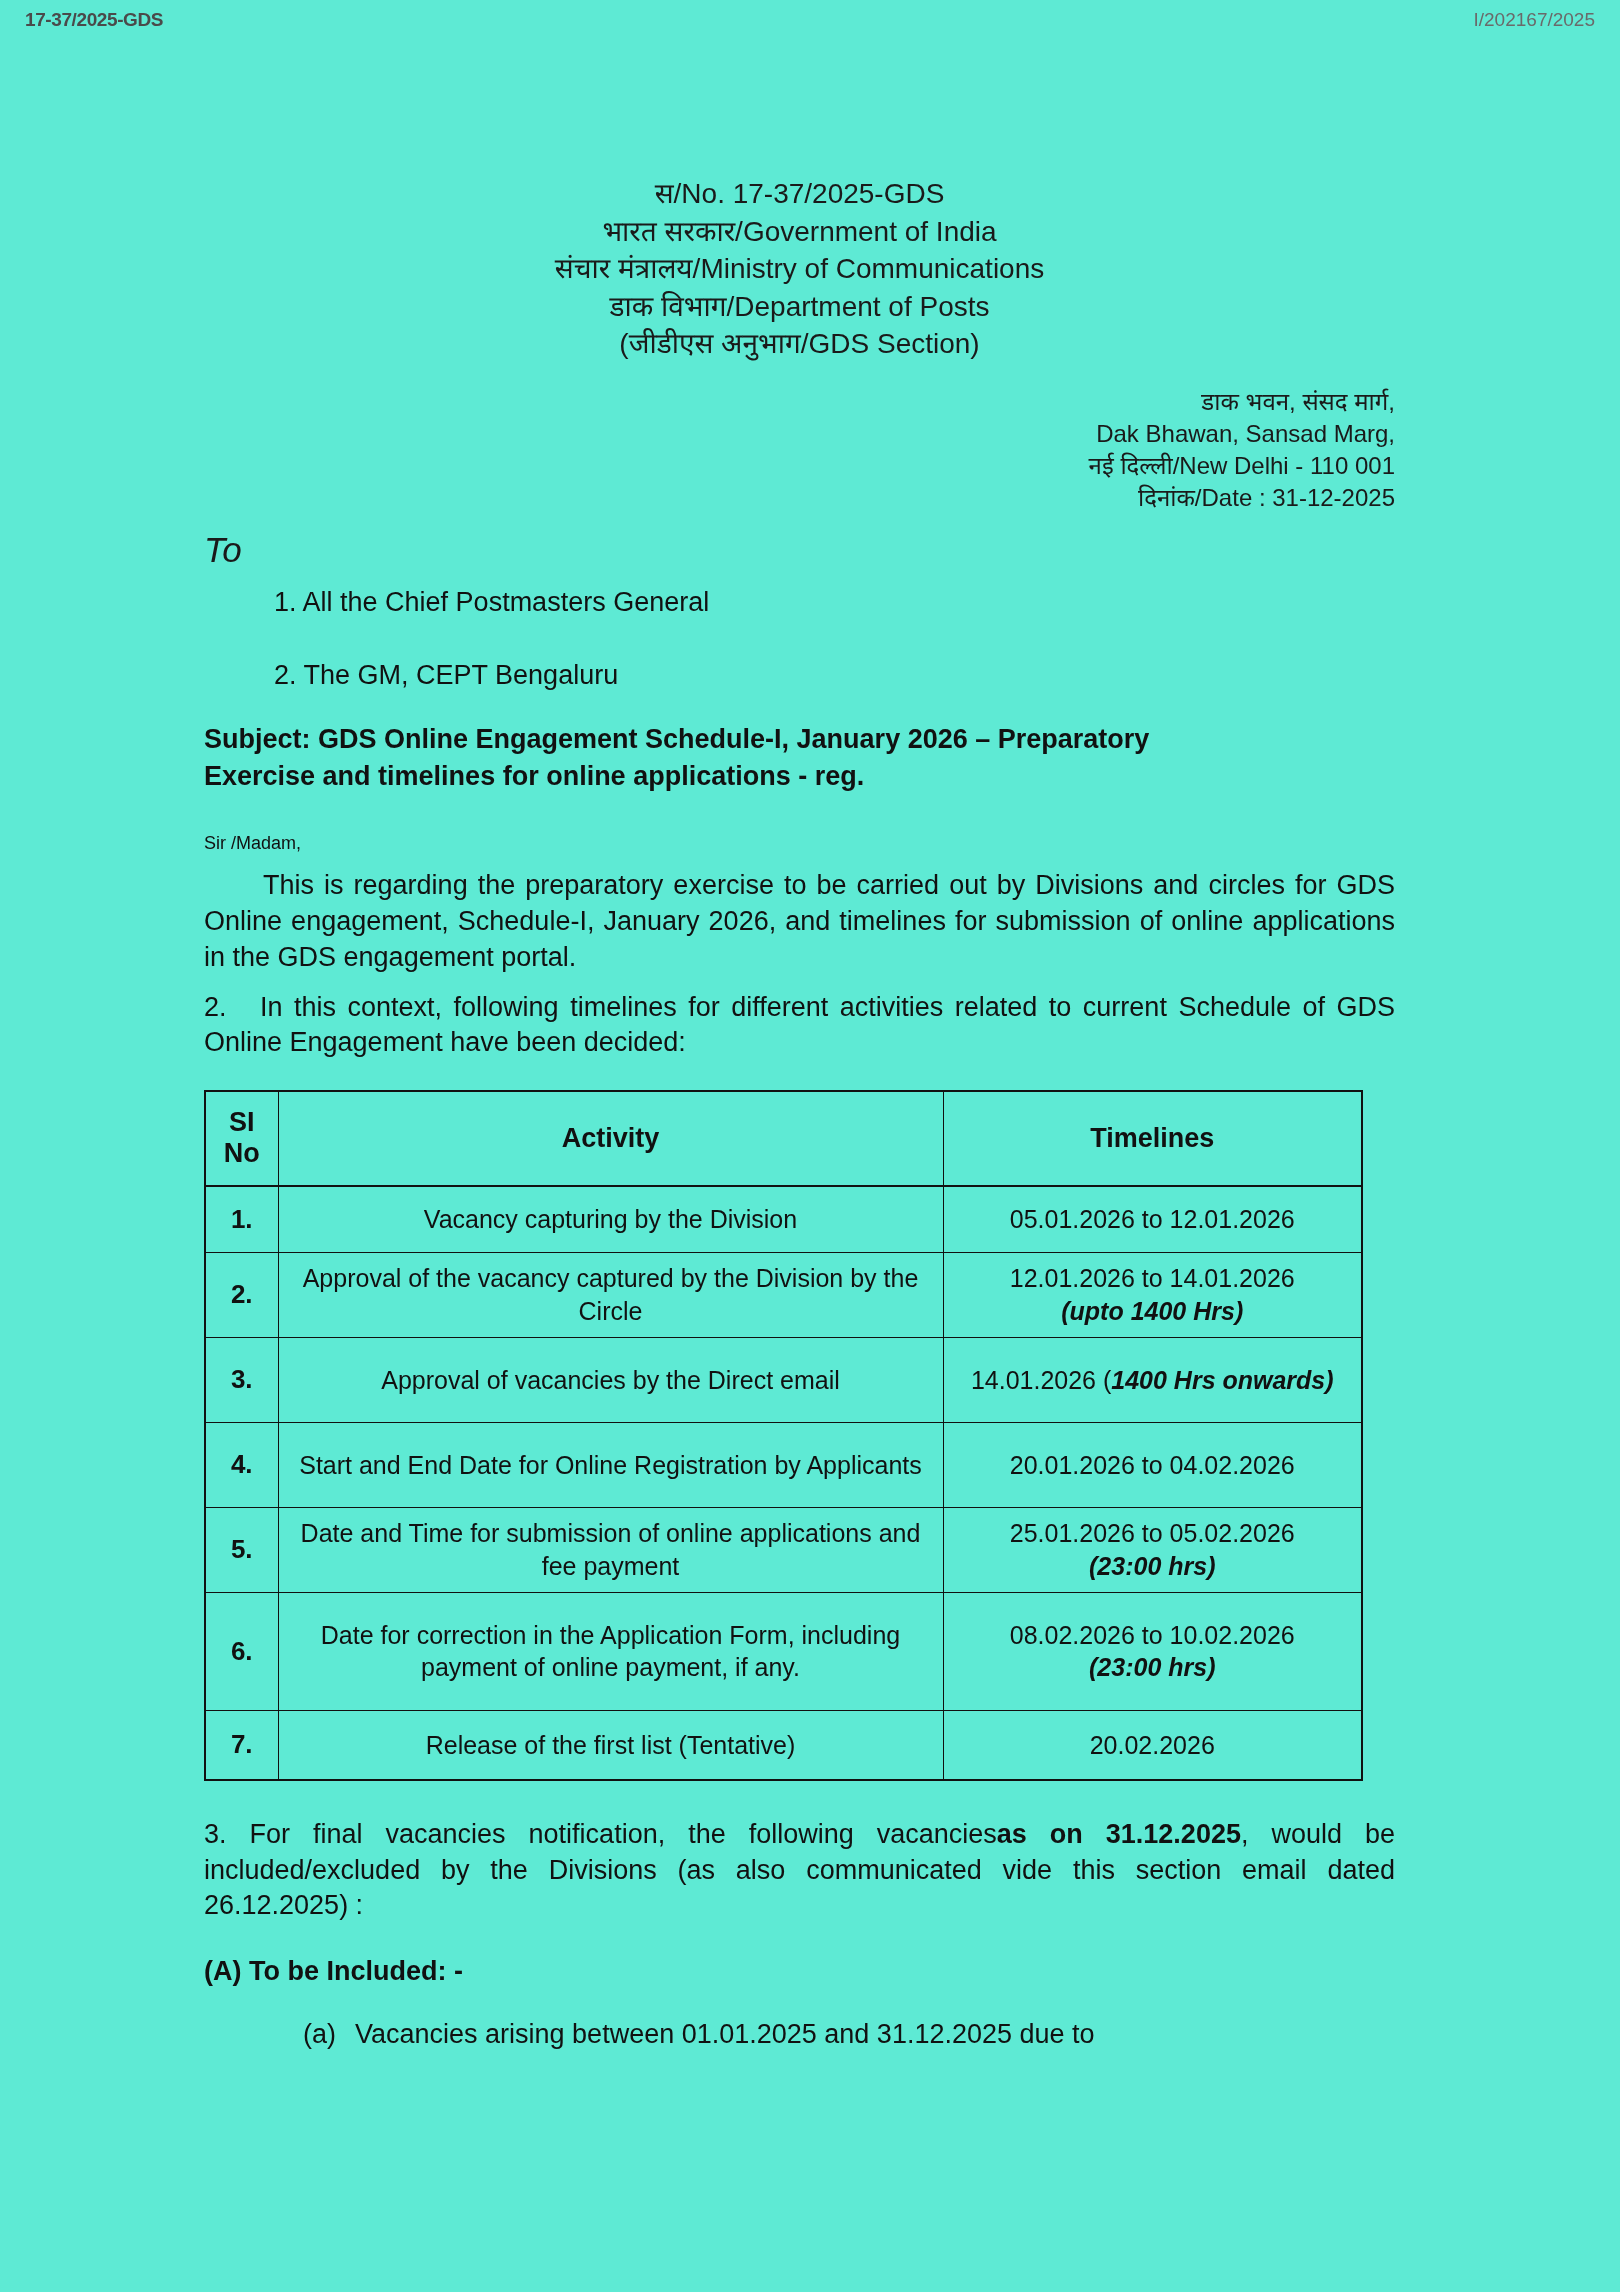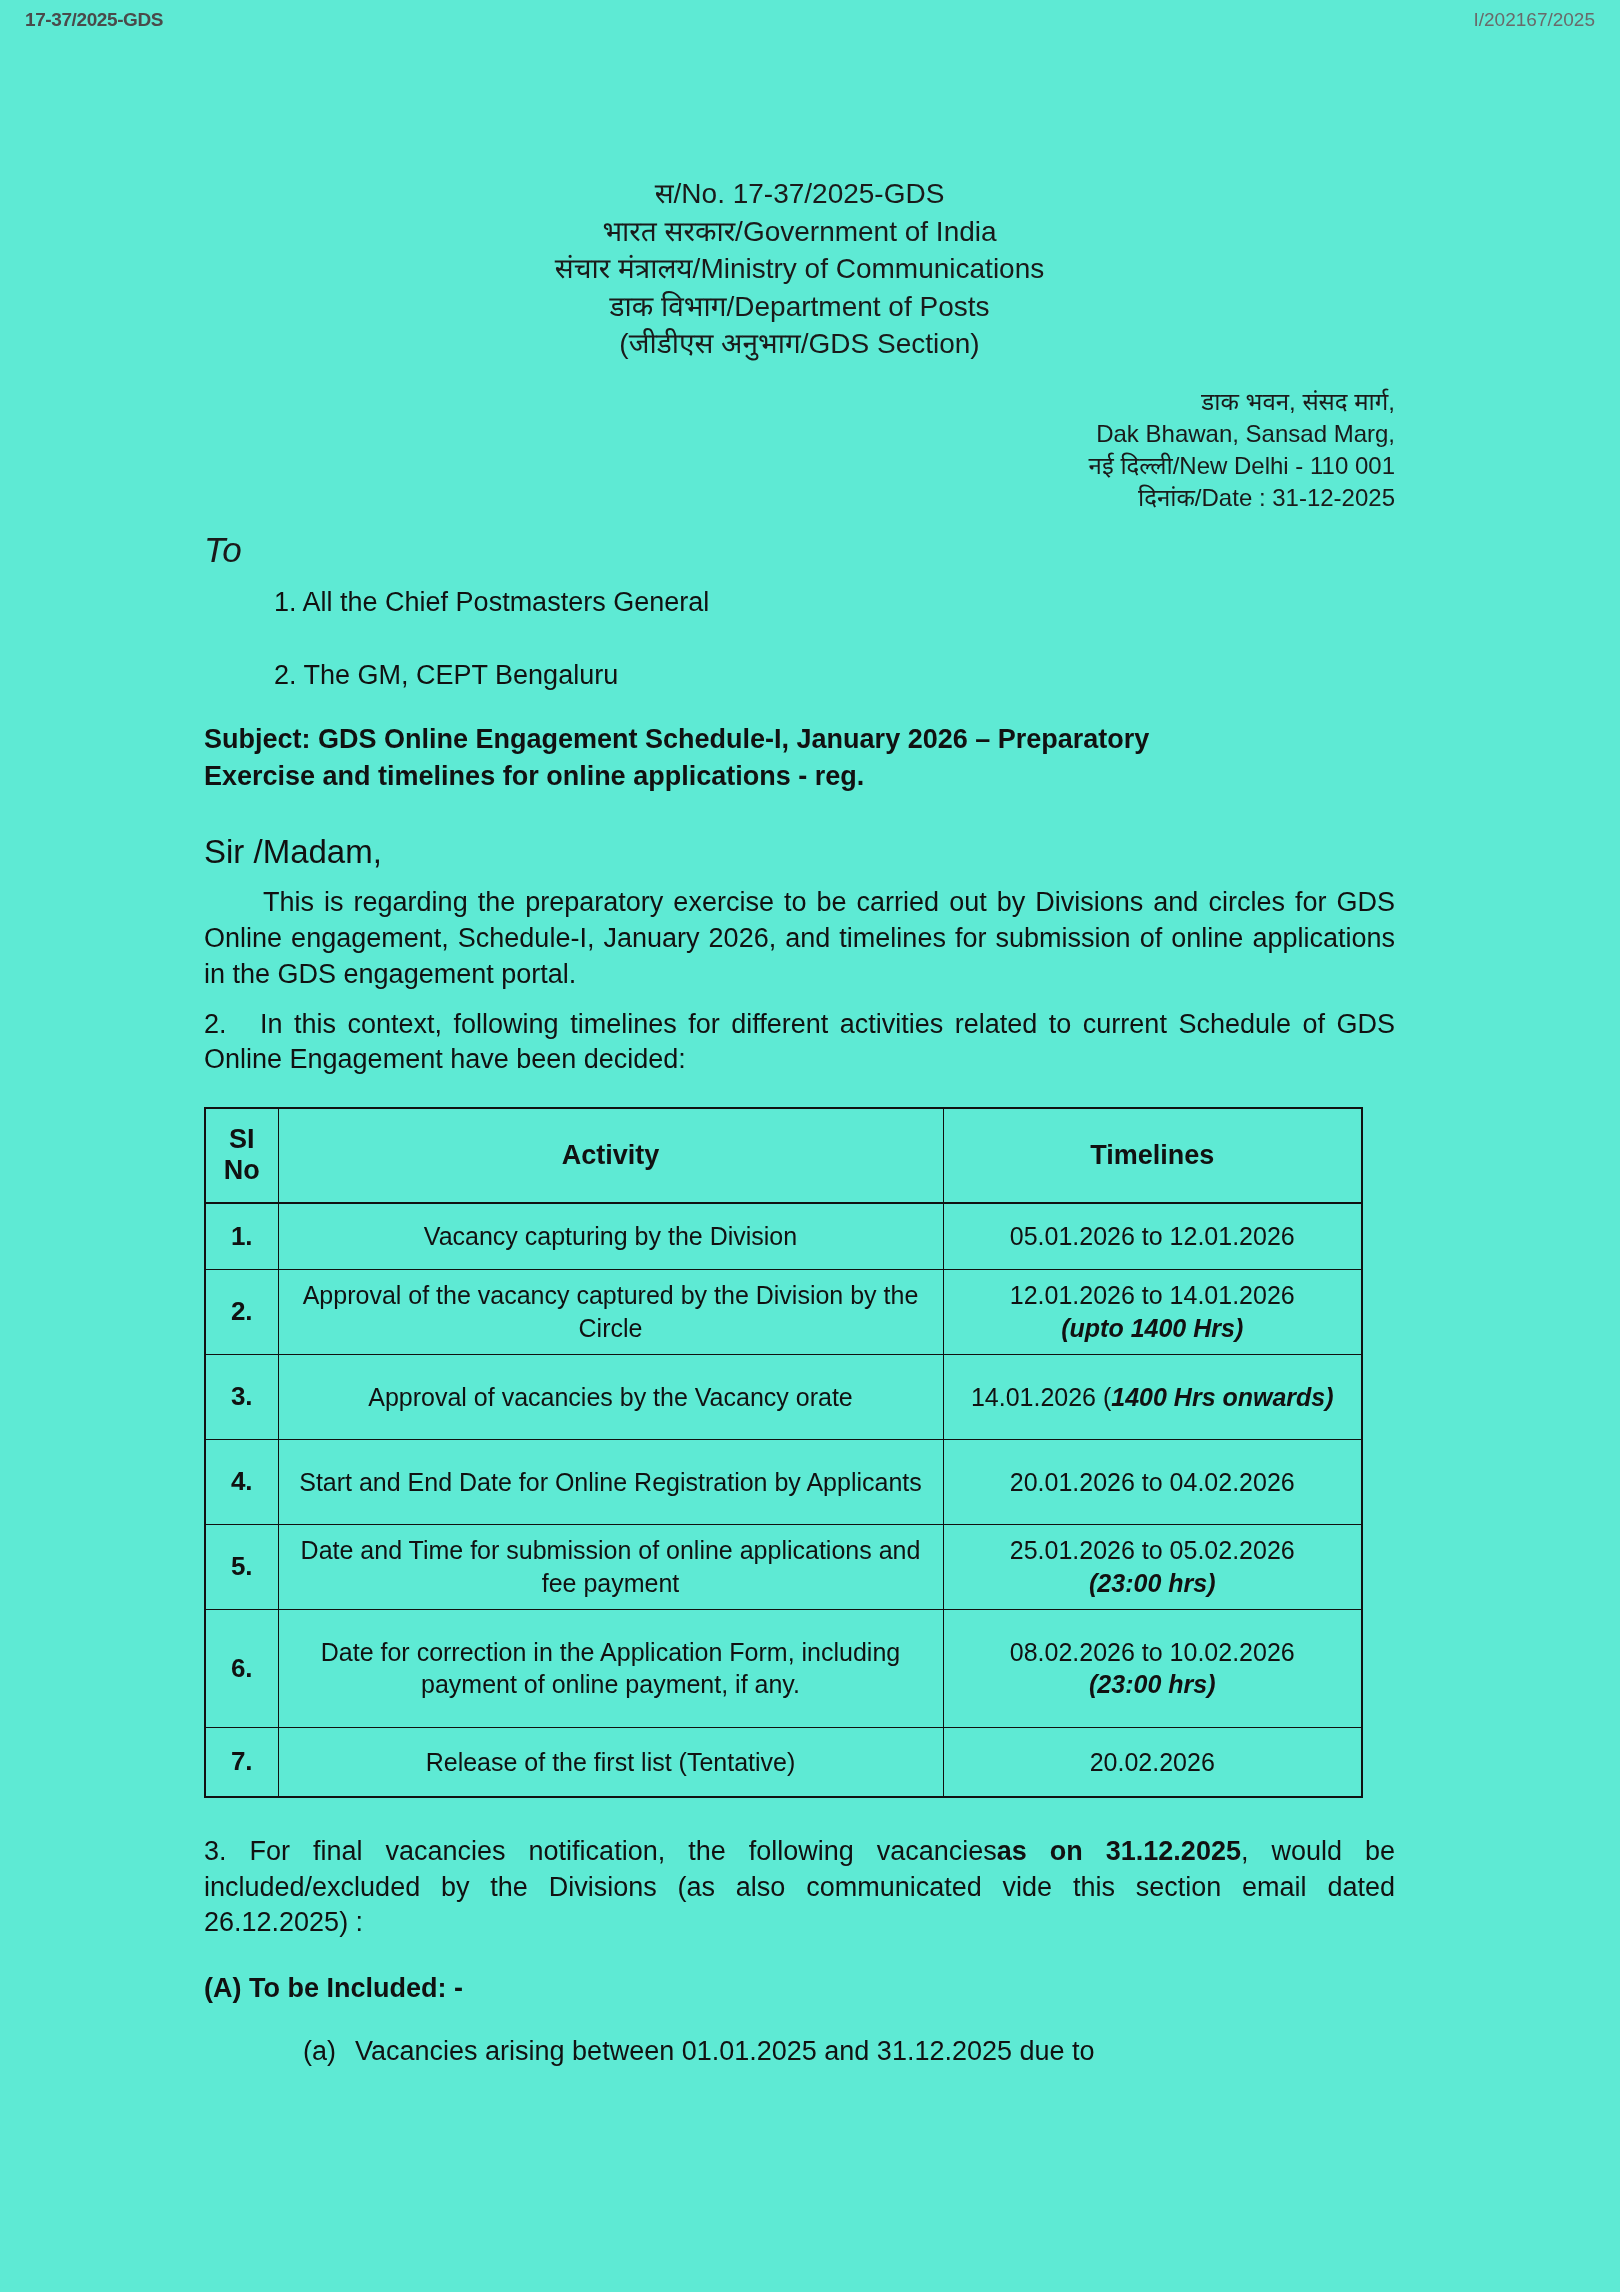--- a/index.html
+++ b/index.html
@@ -82,21 +82,21 @@
     font-size: 27px;
     font-weight: bold;
     line-height: 1.38;
     text-align: justify;
     text-justify: inter-word;
   }
   .subject .sub-line2 { display: block; }
 
   .salutation {
     margin-top: 38px;
-    font-size: 33px;
+    font-size: 18px;
   }
 
   .para {
     margin-top: 14.3px;
     font-size: 27px;
     line-height: 1.32;
     text-align: justify;
     text-justify: inter-word;
   }
   .para.indent-first { text-indent: 59px; }
@@ -232,21 +232,21 @@
         <tr class="r2">
           <td class="sl">2.</td>
           <td class="act">Approval of the vacancy captured by the Division by the Circle</td>
           <td class="tl">
             <span>12.01.2026 to 14.01.2026</span><br>
             <b>(upto 1400 Hrs)</b>
           </td>
         </tr>
         <tr class="r3">
           <td class="sl">3.</td>
-          <td class="act">Approval of vacancies  by the Vacancy orate</td>
+          <td class="act">Approval of vacancies  by the Direct email</td>
           <td class="tl">
             <span>14.01.2026 (</span><b>1400 Hrs onwards)</b>
           </td>
         </tr>
         <tr class="r4">
           <td class="sl">4.</td>
           <td class="act">Start and End Date for Online Registration by Applicants</td>
           <td class="tl">
             <span>20.01.2026 to 04.02.2026</span>
           </td>

